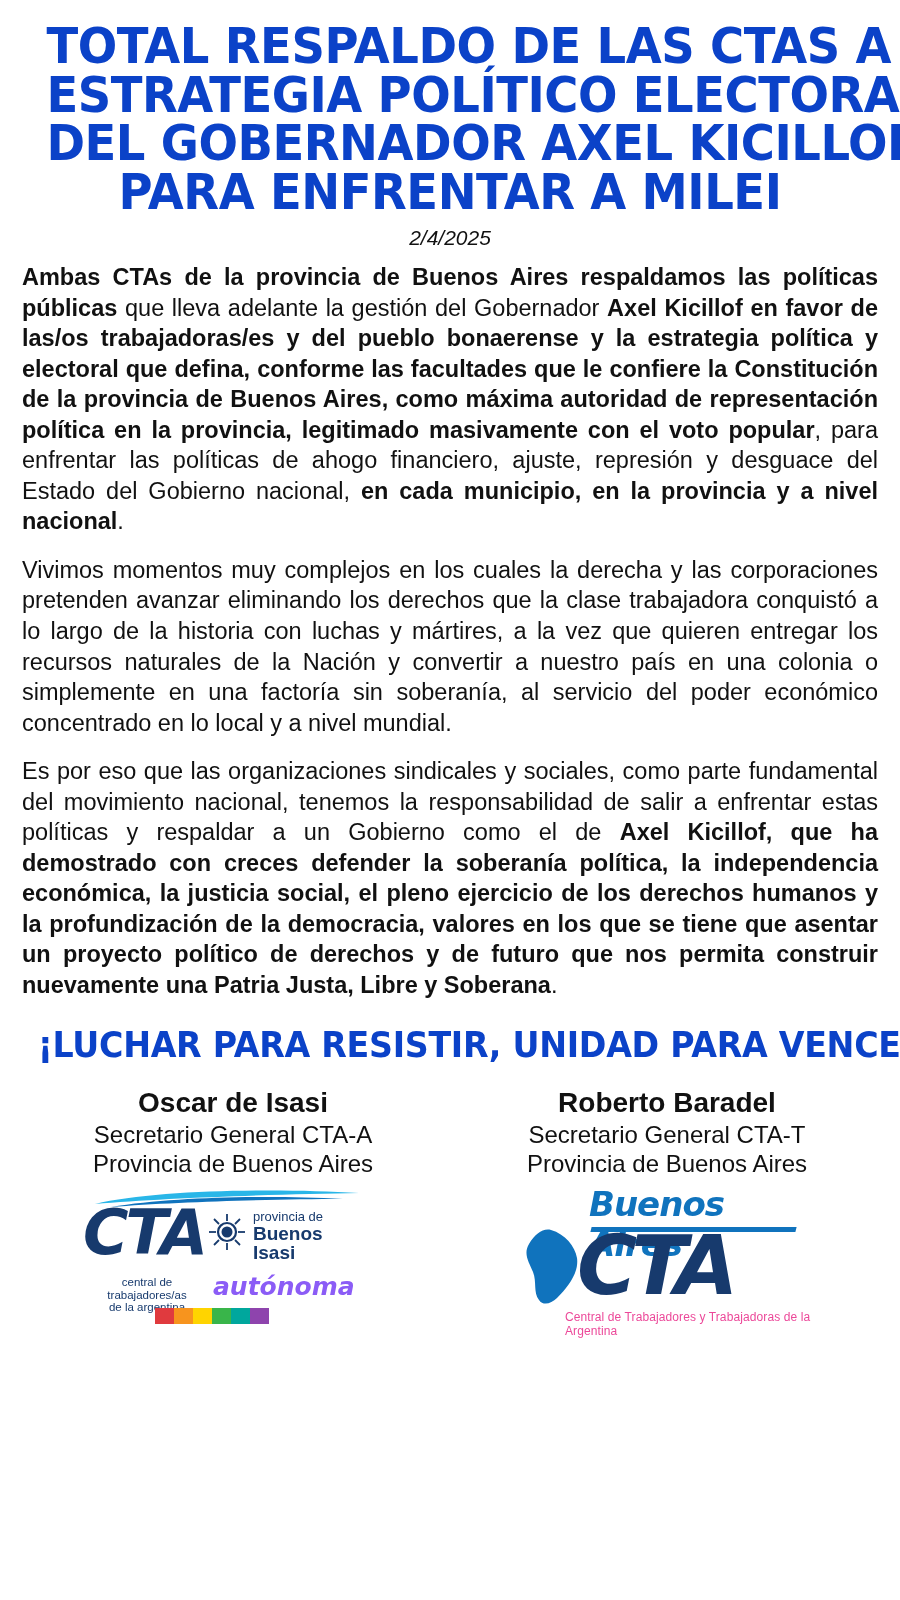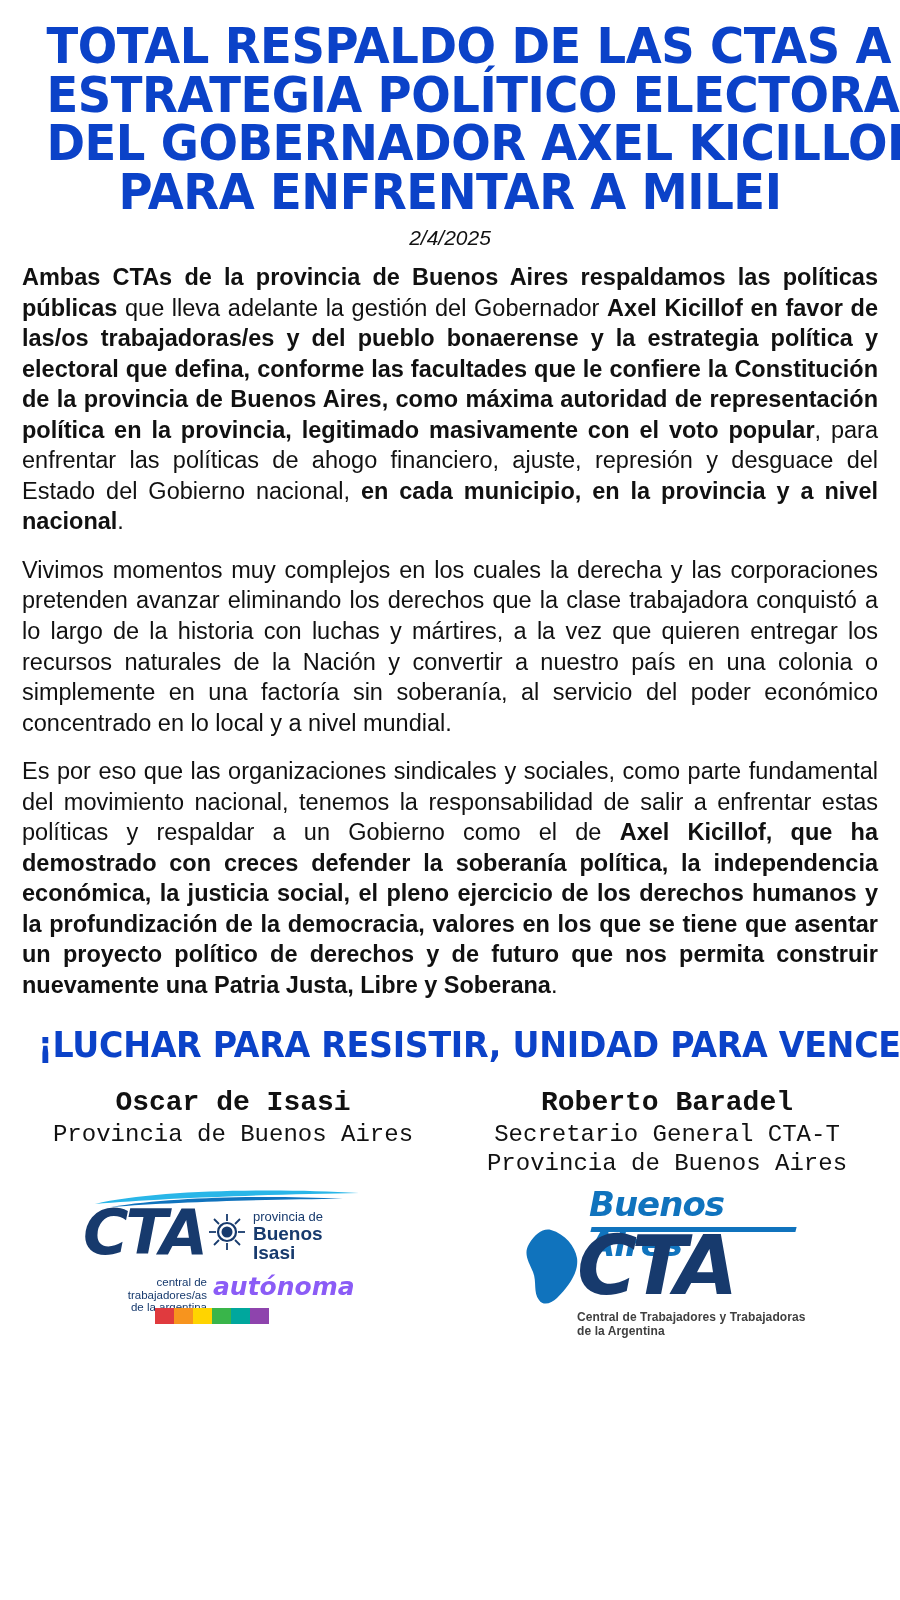--- a/index.html
+++ b/index.html
@@ -76,23 +76,22 @@
     margin-top: 24px;
     margin-bottom: 20px;
     white-space: nowrap;
     letter-spacing: -0.3px;
   }
 
   
   .signatures {
     display: flex;
     justify-content: space-around;
-    align-items: flex-start;
+    align-items: flex-end;
     margin-top: 8px;
-    font-family: Liberation Mono, monospace;
   }
   .sig {
     width: 48%;
     text-align: center;
   }
   .sig-name {
     font-size: 28px;
     font-weight: bold;
     color: #111;
     line-height: 1.25;
@@ -172,21 +171,21 @@
     left: 4px;
     top: 92px;
     display: flex;
     align-items: flex-start;
     width: 290px;
   }
   .central-txt {
     font-size: 11.5px;
     color: #173a6d;
     line-height: 1.1;
-    text-align: right;
+    text-align: center;
     width: 120px;
   }
   .autonoma {
     font-family: "DejaVu Sans", sans-serif;
     font-weight: bold;
     font-style: italic;
     font-size: 25px;
     color: #8b5cf6;
     margin-left: 6px;
     line-height: 0.9;
@@ -245,25 +244,25 @@
   }
   .map-shape {
     position: absolute;
     left: 4px;
     top: 44px;
     width: 62px;
     height: 78px;
   }
   .cta-t-foot {
     position: absolute;
-    left: 60px;
+    left: 48px;
     top: 126px;
     font-size: 12px;
-    font-weight: bold;
-    color: #404040;
+    font-weight: normal;
+    color: #ec4899;
     letter-spacing: 0.1px;
   }
 </style>
 </head>
 <body>
 
 <div class="page">
 
   <div class="headline">
     <span class="l">TOTAL RESPALDO DE LAS CTAs A LA</span>
@@ -281,20 +280,21 @@
     <p class="para">Vivimos momentos muy complejos en los cuales la derecha y las corporaciones pretenden avanzar eliminando los derechos que la clase trabajadora conquistó a lo largo de la historia con luchas y mártires, a la vez que quieren entregar los recursos naturales de la Nación y convertir a nuestro país en una colonia o simplemente en una factoría sin soberanía, al servicio del poder económico concentrado en lo local y a nivel mundial.</p>
 
     <p class="para"><span>Es por eso que las organizaciones sindicales y sociales, como parte fundamental del movimiento nacional, tenemos la responsabilidad de salir a enfrentar estas políticas y respaldar a un Gobierno como el de </span><b>Axel Kicillof, que ha demostrado con creces defender la soberanía política, la independencia económica, la justicia social, el pleno ejercicio de los derechos humanos y la profundización de la democracia, valores en los que se tiene que asentar un proyecto político de derechos y de futuro que nos permita construir nuevamente una Patria Justa, Libre y Soberana</b><span>.</span></p>
   </div>
 
   <div class="slogan">¡LUCHAR PARA RESISTIR, UNIDAD PARA VENCER!</div>
 
   <div class="signatures">
     <div class="sig">
       <div class="sig-name">Oscar de Isasi</div>
+      <div class="sig-role">Secretario General CTA-A</div>
       <div class="sig-prov">Provincia de Buenos Aires</div>
     </div>
     <div class="sig">
       <div class="sig-name">Roberto Baradel</div>
       <div class="sig-role">Secretario General CTA-T</div>
       <div class="sig-prov">Provincia de Buenos Aires</div>
     </div>
   </div>
 
   <div class="logos">

